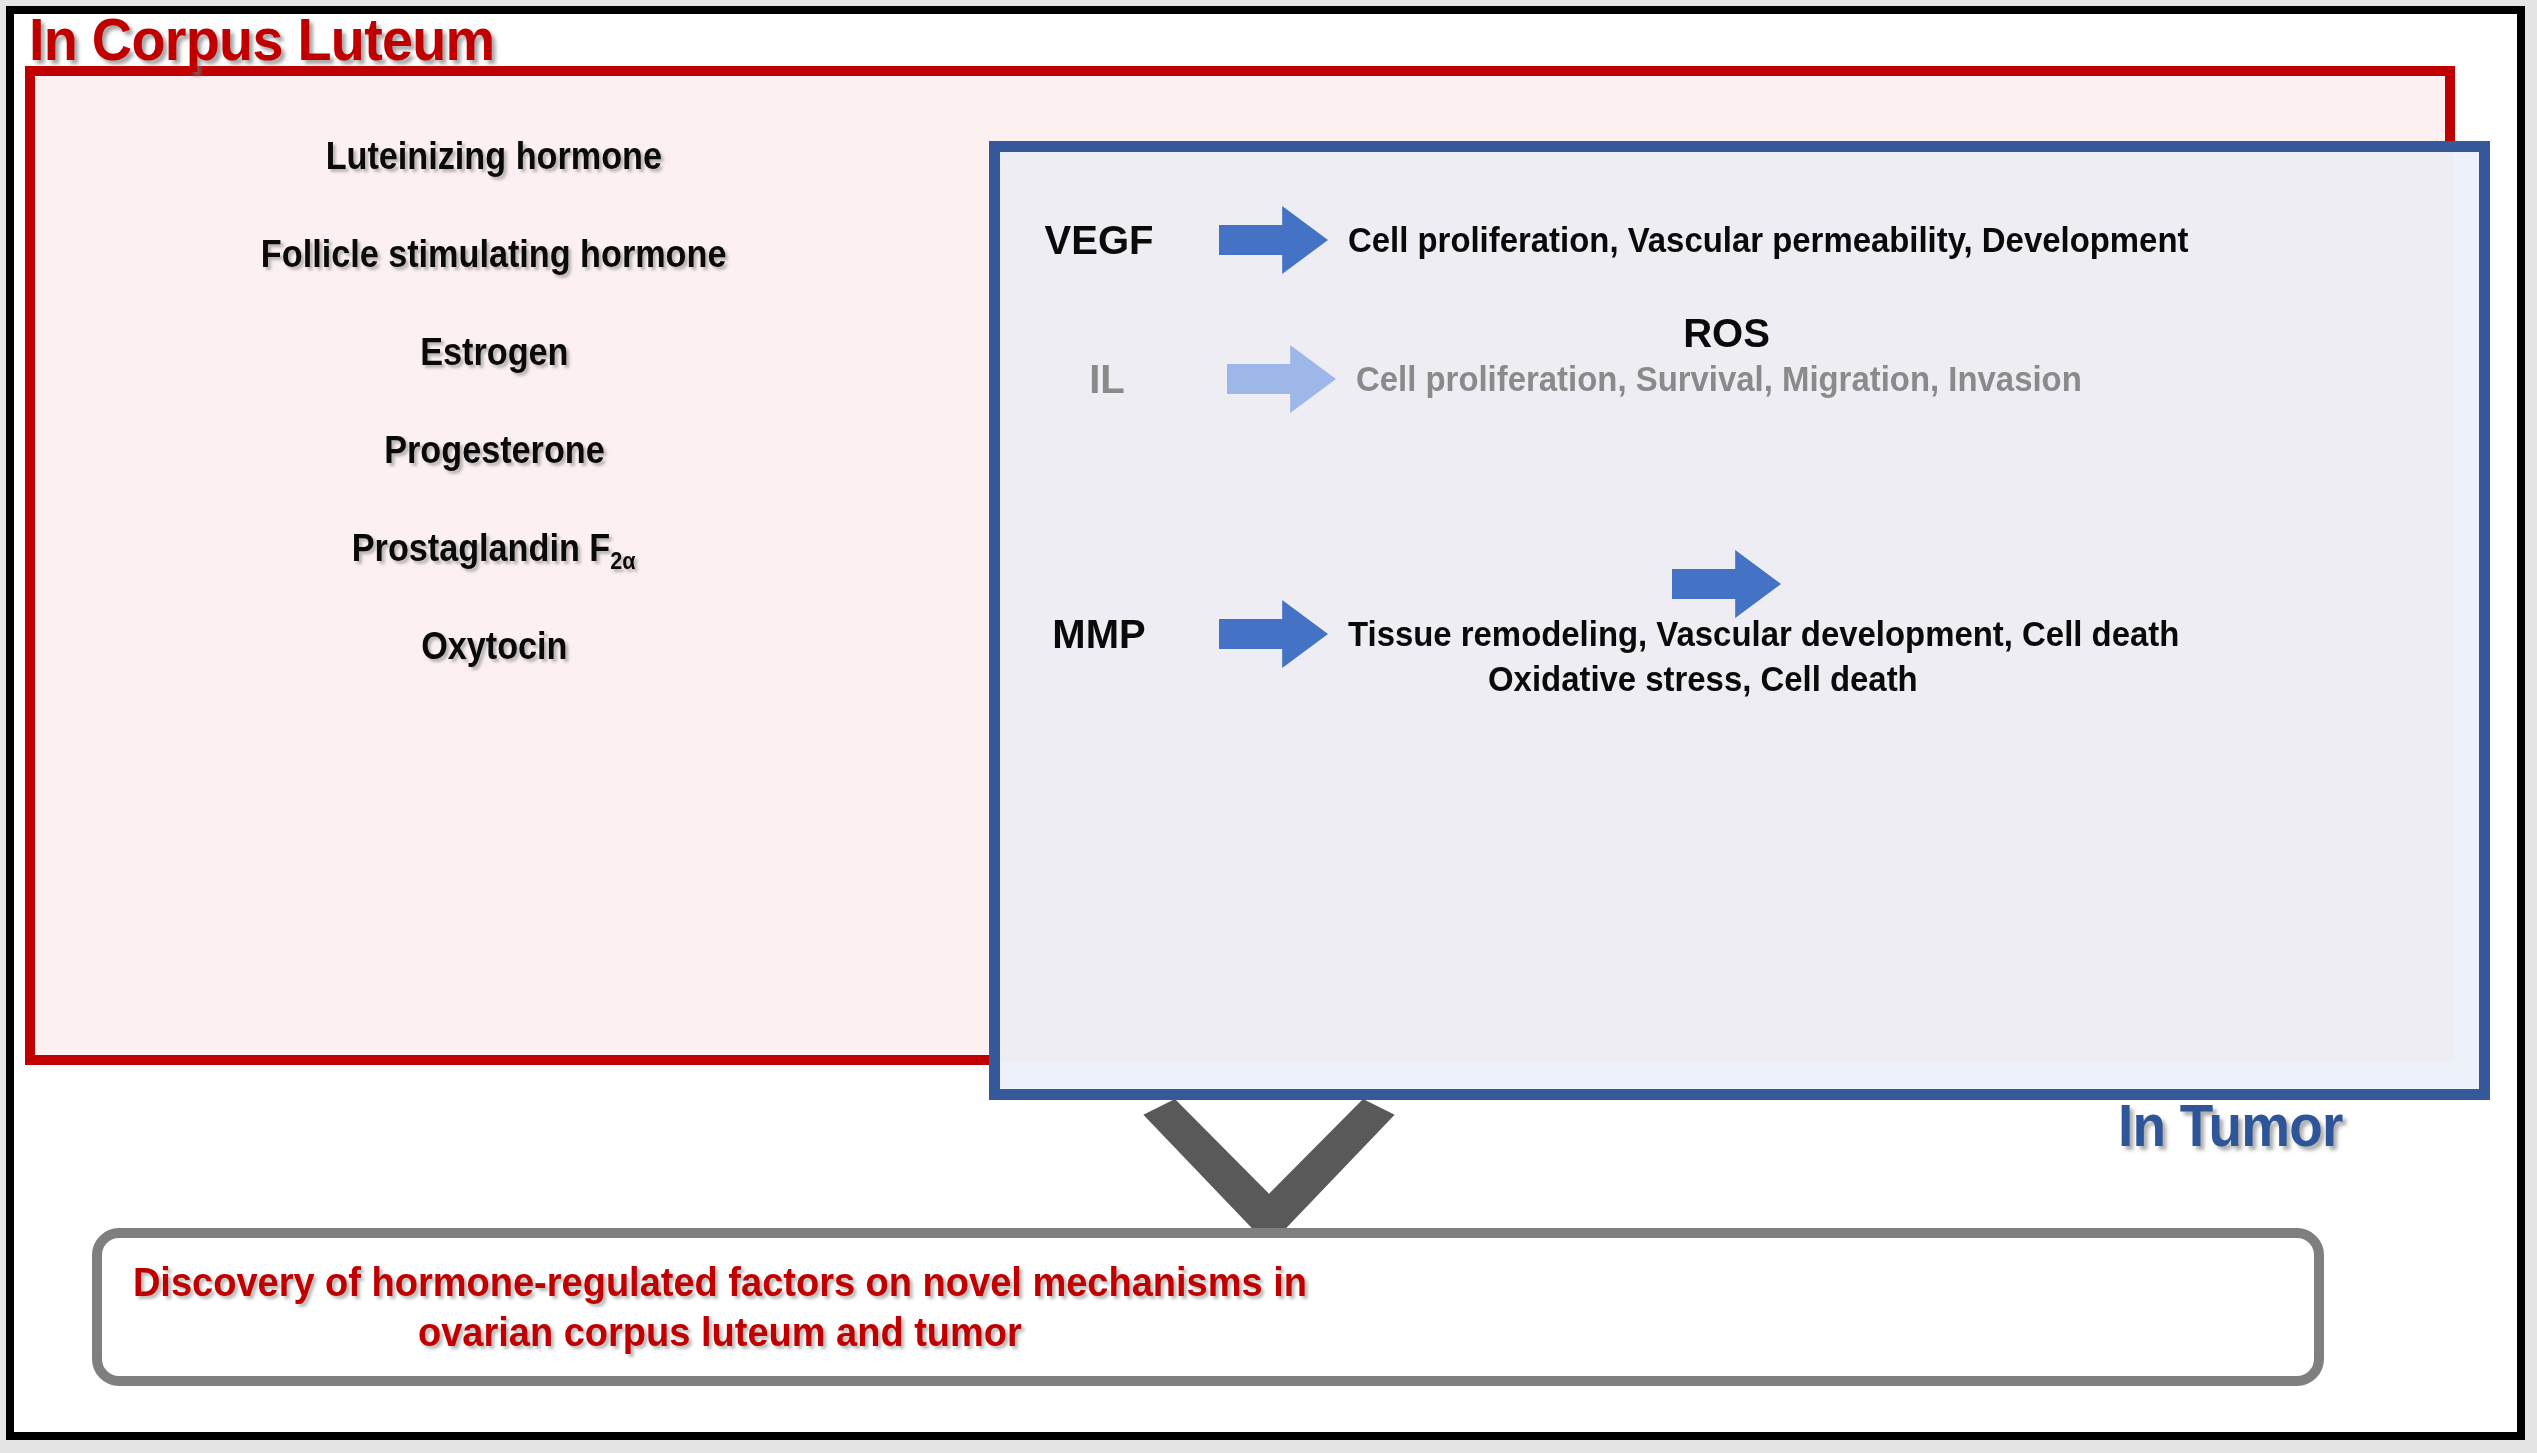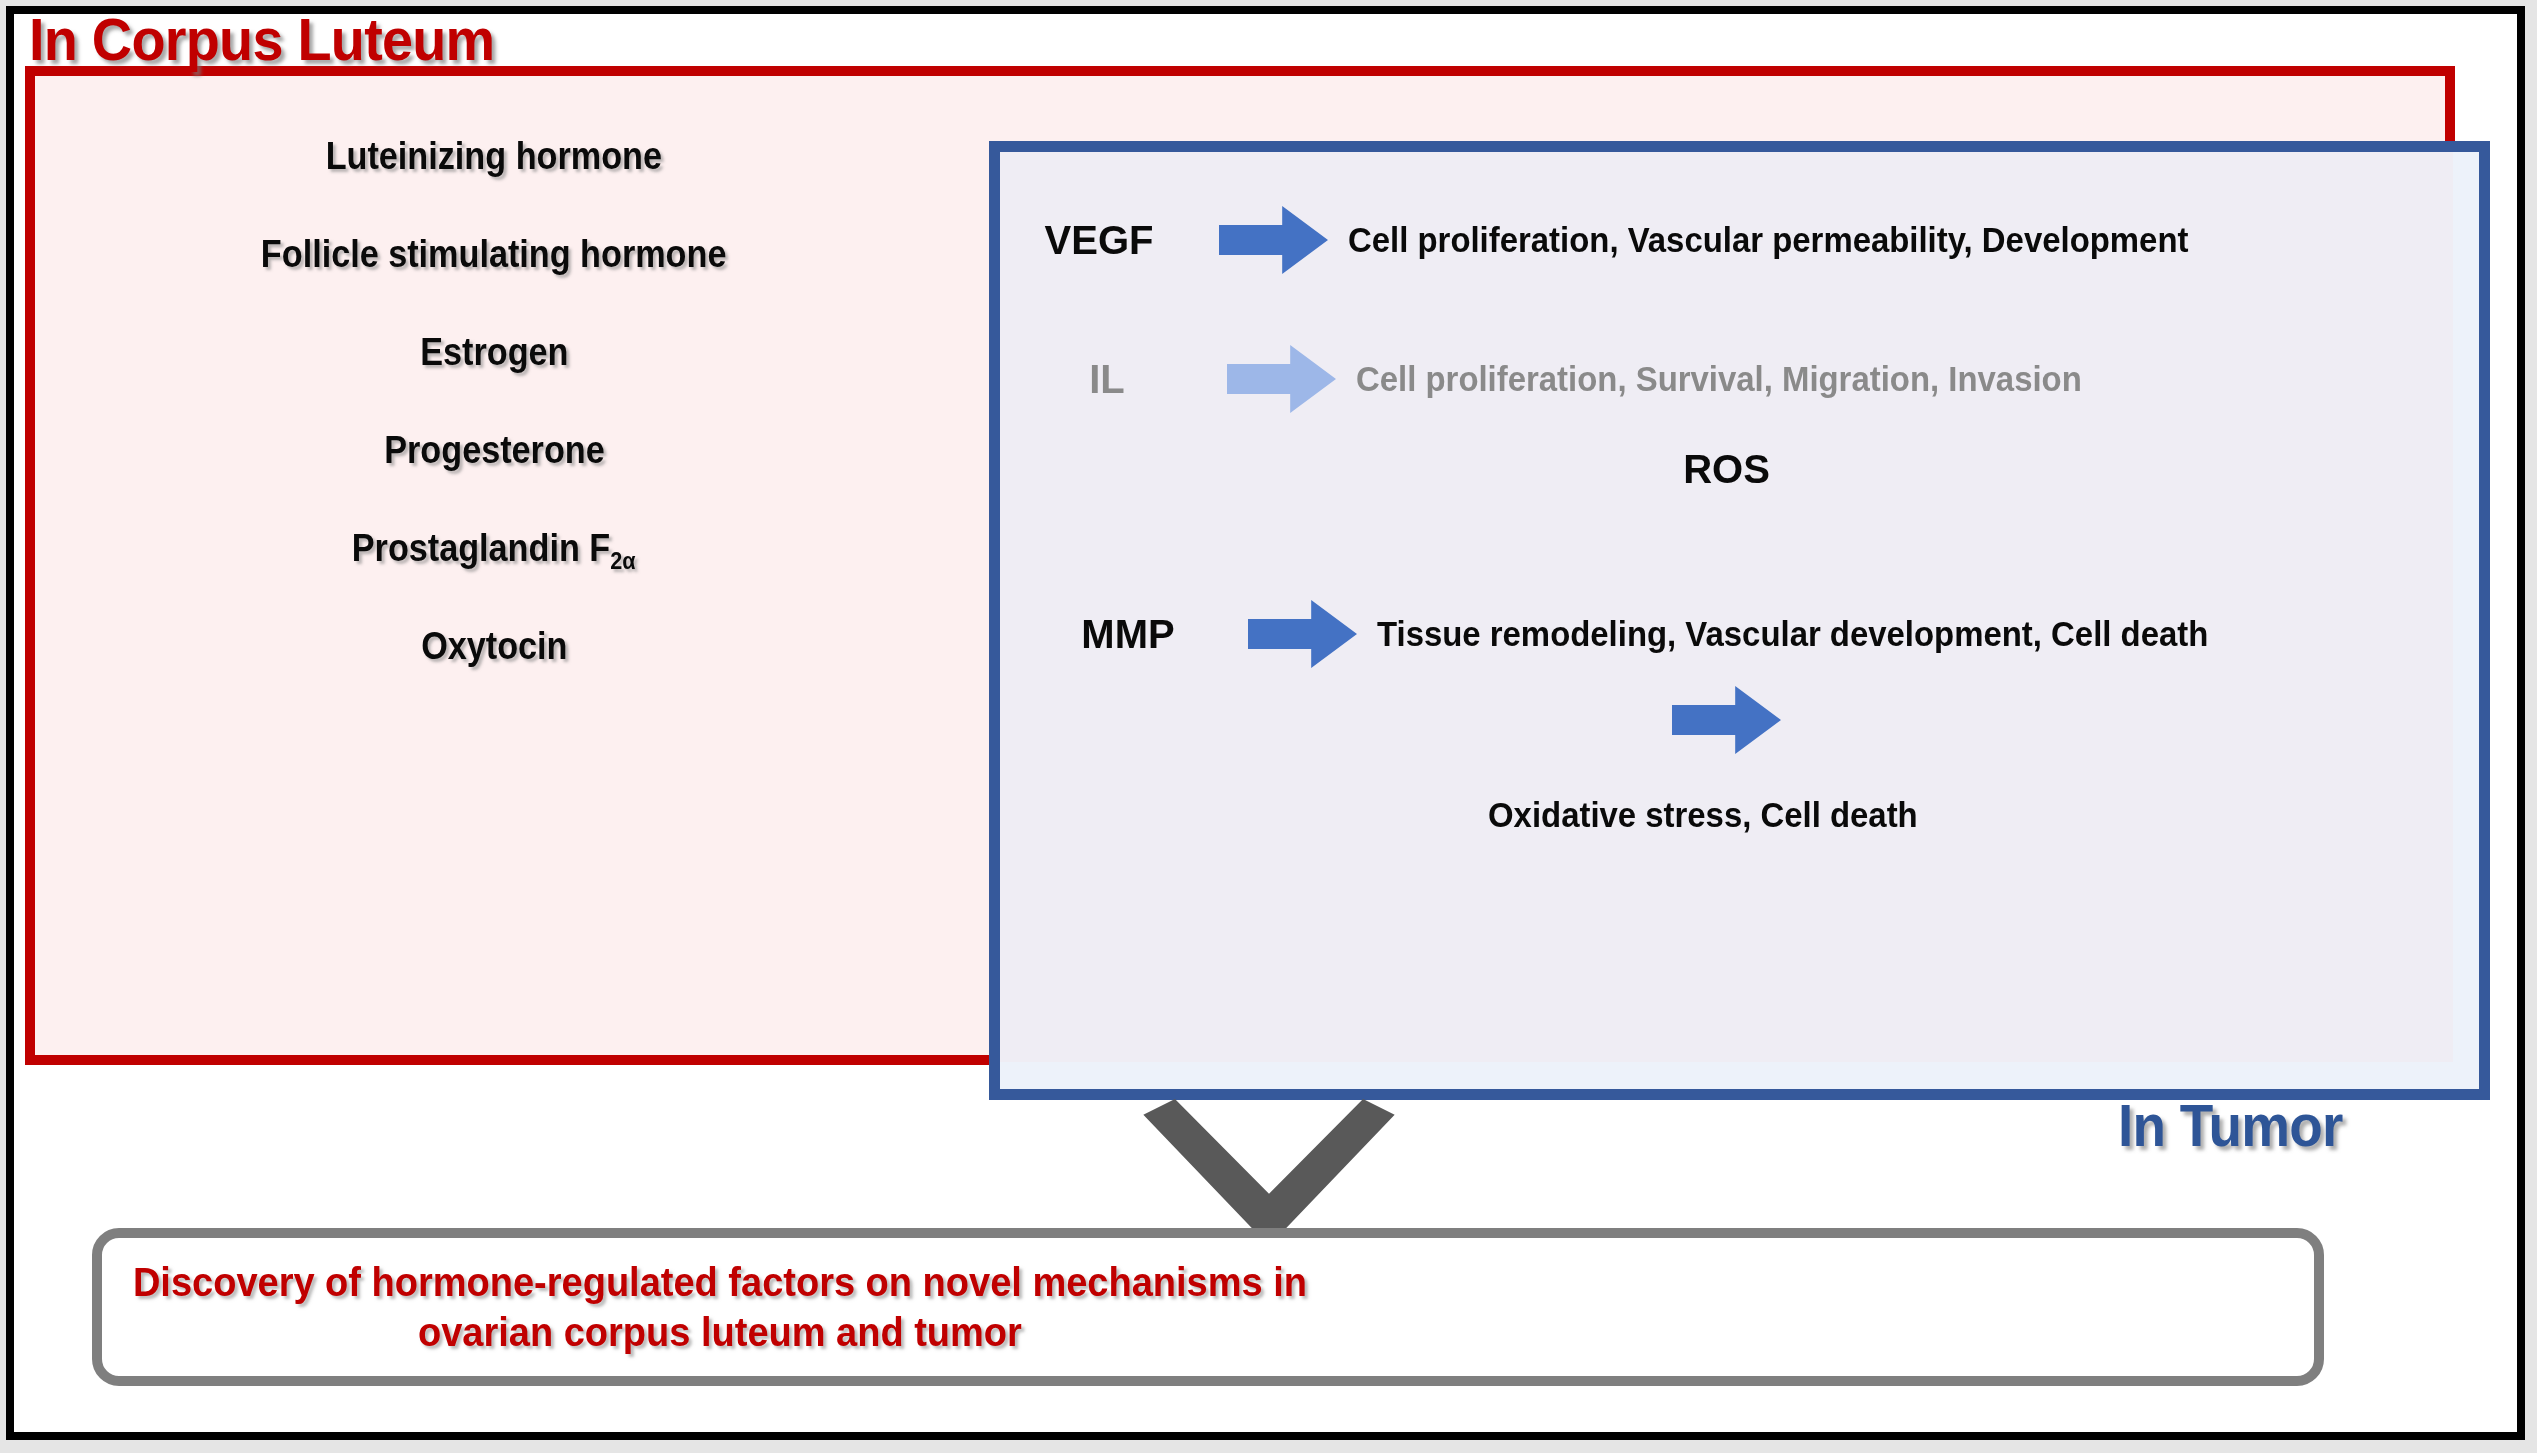--- a/index.html
+++ b/index.html
@@ -46,38 +46,38 @@
   }
   #blue-inner{
     position:absolute;left:0;top:0;width:1453px;height:910px;
     background:#EFEDF4;
   }
   
   #rows{
     position:absolute;left:0;top:0;width:1453px;height:910px;
     padding:17.4px 0 0 0;box-sizing:border-box;
   }
-  .row{display:flex;align-items:center;width:100%;}
+  .row{display:flex;align-items:center;width:100%;justify-content:center;}
   .factor{
     width:198px;flex:0 0 198px;text-align:center;
     font-size:40px;font-weight:bold;color:#0A0A0A;white-space:nowrap;
   }
   .row.muted .factor{color:#8A8A8A;font-weight:bold;padding-left:8px;}
   .arrow-cell{width:150px;flex:0 0 150px;display:flex;align-items:center;justify-content:center;}
   .arrow{display:block;}
   .desc{
     flex:1 1 auto;font-size:35px;font-weight:bold;color:#0A0A0A;
     line-height:1.16;padding-right:20.6px;transform:scaleX(.94);
     transform-origin:left center;
   }
   .row.muted .desc{color:#8A8A8A;}
   
   .r0{height:142px;} .r1{height:136px;} .r2{height:111px;}
   .r3{height:117px;} .r4{height:116px;flex-direction:column;} .r5{height:116px;}
-  .r6{height:142px;padding-left:29px;}
+  .r6{height:142px;}
   
   #tumor-title{
     position:absolute;left:2118px;top:1092px;
     font-size:59px;font-weight:bold;color:#2E5597;
     white-space:nowrap;letter-spacing:-0.8px;
     text-shadow:4px 4px 4px rgba(120,120,120,.6);
     transform:scaleX(.93);transform-origin:left center;
   }
   
   #chevron{position:absolute;left:1143px;top:1099px;}

